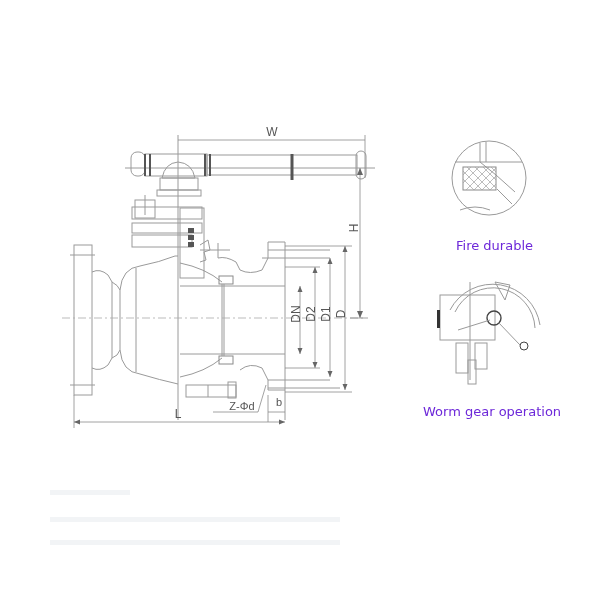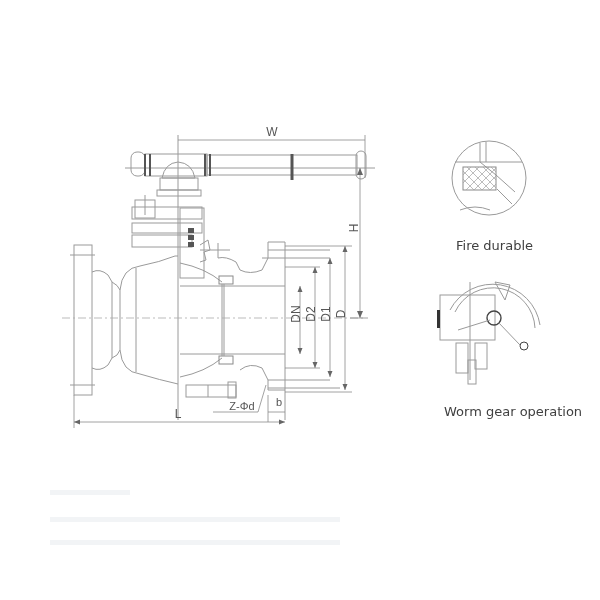--- a/index.html
+++ b/index.html
@@ -3,21 +3,21 @@
 <meta charset="utf-8">
 <style>
   html, body { margin:0; padding:0; background:#ffffff; }
   body { width:600px; height:600px; position:relative; overflow:hidden; font-family:"Liberation Sans", sans-serif; }
   svg { position:absolute; left:0; top:0; }
   .ln { stroke:#9a9a9a; stroke-width:1; fill:none; }
   .dim { stroke:#8c8c8c; stroke-width:0.8; fill:none; }
   .cl { stroke:#aaaaaa; stroke-width:0.8; fill:none; stroke-dasharray:8 3 2 3; }
   .dark { stroke:#555; stroke-width:3; fill:none; }
   .txt { font-family:"Liberation Sans", sans-serif; fill:#555; }
-  .cap { position:absolute; font-family:"DejaVu Sans", sans-serif; font-size:13px; color:#404040; white-space:nowrap; }
+  .cap { position:absolute; font-family:"DejaVu Sans", sans-serif; font-size:13px; color:#6d28d9; white-space:nowrap; }
   .faint { position:absolute; height:5px; background:#f2f4f6; }
 </style>
 </head>
 <body>
 
 <svg width="600" height="600" viewBox="0 0 600 600">
 
   <g>
     <line class="ln" x1="125" y1="168" x2="375" y2="168"></line>
     <rect class="ln" x="131" y="152" width="14" height="24" rx="6"></rect>
@@ -175,17 +175,17 @@
     <line class="ln" x1="458" y1="330" x2="490" y2="320"></line>
     <line class="ln" x1="498" y1="322" x2="520" y2="345"></line>
     <circle cx="524" cy="346" r="4" fill="none" stroke="#444"></circle>
     <rect class="ln" x="456" y="343" width="12" height="30"></rect>
     <rect class="ln" x="475" y="343" width="12" height="26"></rect>
     <rect class="ln" x="468" y="360" width="8" height="24"></rect>
   </g>
 </svg>
 
 <div class="cap" style="left:456px; top:238px;">Fire durable</div>
-<div class="cap" style="left:444px; top:404px;">Worm gear operation</div>
+<div class="cap" style="left:423px; top:404px;">Worm gear operation</div>
 
 <div class="faint" style="left:50px; top:490px; width:80px;"></div>
 <div class="faint" style="left:50px; top:517px; width:290px;"></div>
 <div class="faint" style="left:50px; top:540px; width:290px;"></div>
 
 </body></html>

